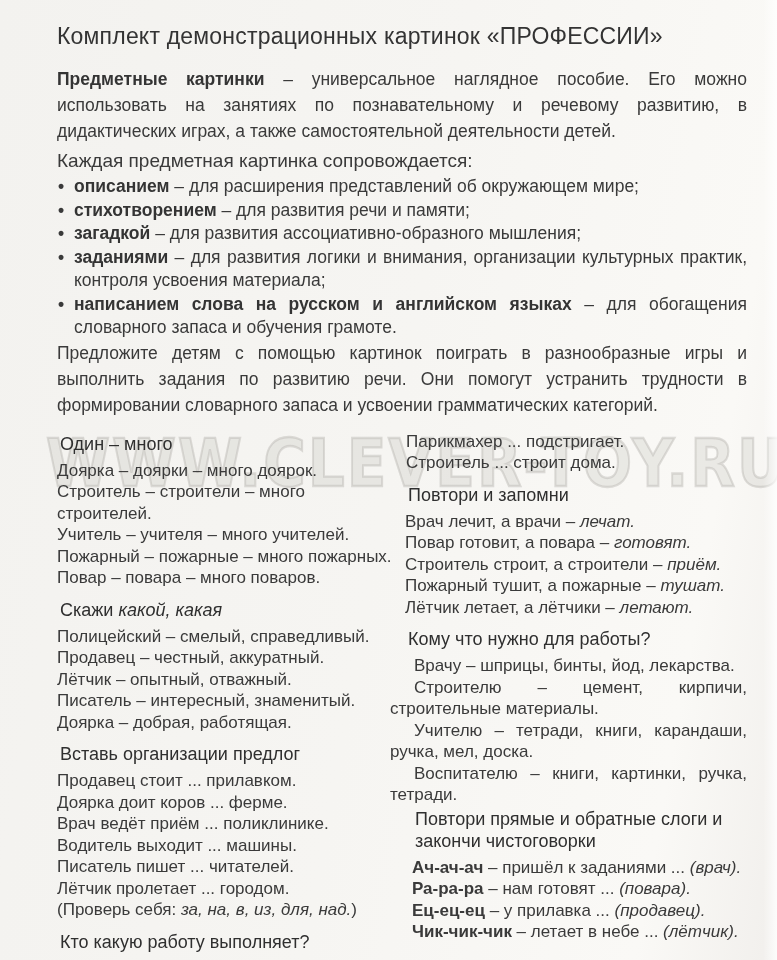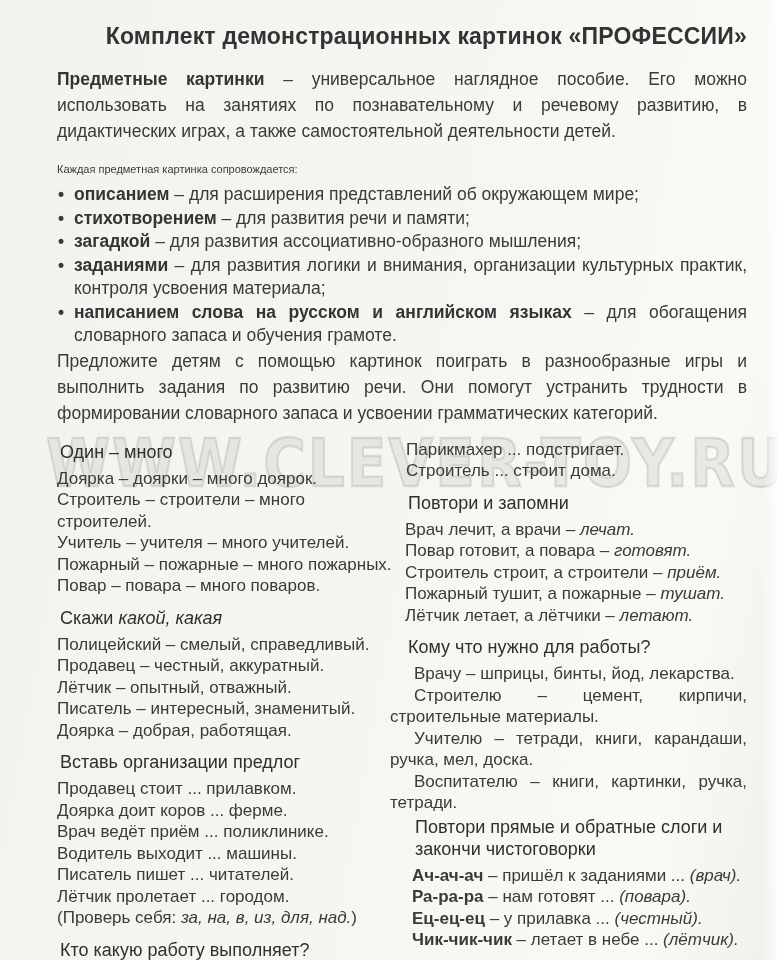--- a/index.html
+++ b/index.html
@@ -5,25 +5,25 @@
   * { box-sizing: border-box; margin: 0; padding: 0; }
   html,body { width: 777px; height: 960px; }
   body { background:#d8d6d2; font-family:"Liberation Sans","DejaVu Sans",sans-serif; }
   .page {
     position: relative; width: 777px; height: 960px; overflow: hidden;
     background: linear-gradient(100deg,#f3f2ef 0%,#f6f5f2 50%,#faf9f6 85%,#f1efec 100%);
     color:#3a3a3a; padding: 14px 30px 0 57px;
   }
   .page::after{ content:""; position:absolute; top:0; right:0; width:14px; height:100%;
     background: linear-gradient(to right, rgba(255,255,255,0), rgba(255,255,255,0.8)); pointer-events:none;}
-  h1 { font-size: 23px; line-height: 28px; text-align: right; color:#333;
-       margin: 8px 0 16px; font-weight: 700; letter-spacing: .2px; }
+  h1 { font-size: 23px; line-height: 28px; text-align: left; color:#333;
+       margin: 8px 0 16px; font-weight: 400; letter-spacing: .2px; }
   .intro { font-size: 17.5px; line-height: 26px; text-align: justify; }
   .intro b, .bullet b { color:#343434; }
-  .lead { margin-top: 13px; font-size: 11px; line-height: 24px; }
+  .lead { margin-top: 5px; font-size: 19px; line-height: 24px; }
   .bullets { margin-top: 2px; }
   .bullet { position: relative; padding-left: 17px; font-size: 17.5px;
             line-height: 23.5px; text-align: justify; }
   .bullet .marker { position:absolute; left: 1px; top: 0; font-weight:700; }
   .para { font-size: 17.5px; line-height: 26px; text-align: justify; }
   .columns { display: flex; margin-top: 13px; position: relative; z-index: 1; }
   .col-left { width: 348px; flex: none; padding-right: 10px; }
   .col-right { flex: 1; }
   h2 { font-size: 18px; line-height: 22px; margin: 10px 0 5px 3px; color:#2f2f2f; font-weight: 400; }
   .col h2:first-child { margin-top: 2px; }
@@ -111,20 +111,20 @@
         <p class="line">Врачу – шприцы, бинты, йод, лекарства.</p>
         <p class="line">Строителю – цемент, кирпичи, строительные материалы.</p>
         <p class="line">Учителю – тетради, книги, карандаши, ручка, мел, доска.</p>
         <p class="line">Воспитателю – книги, картинки, ручка, тетради.</p>
       </div>
 
       <div class="indented">
         <h2>Повтори прямые и обратные слоги и закончи чистоговорки</h2>
         <p class="line"><b>Ач-ач-ач</b><span> – пришёл к заданиями ... </span><i>(врач).</i></p>
         <p class="line"><b>Ра-ра-ра</b><span> – нам готовят ... </span><i>(повара).</i></p>
-        <p class="line"><b>Ец-ец-ец</b><span> – у прилавка ... </span><i>(честный).</i></p>
+        <p class="line"><b>Ец-ец-ец</b><span> – у прилавка ... </span><i>(продавец).</i></p>
         <p class="line"><b>Чик-чик-чик</b><span> – летает в небе ... </span><i>(лётчик).</i></p>
       </div>
 
     </div>
 
   </div>
 </div>
 
 </body></html>

